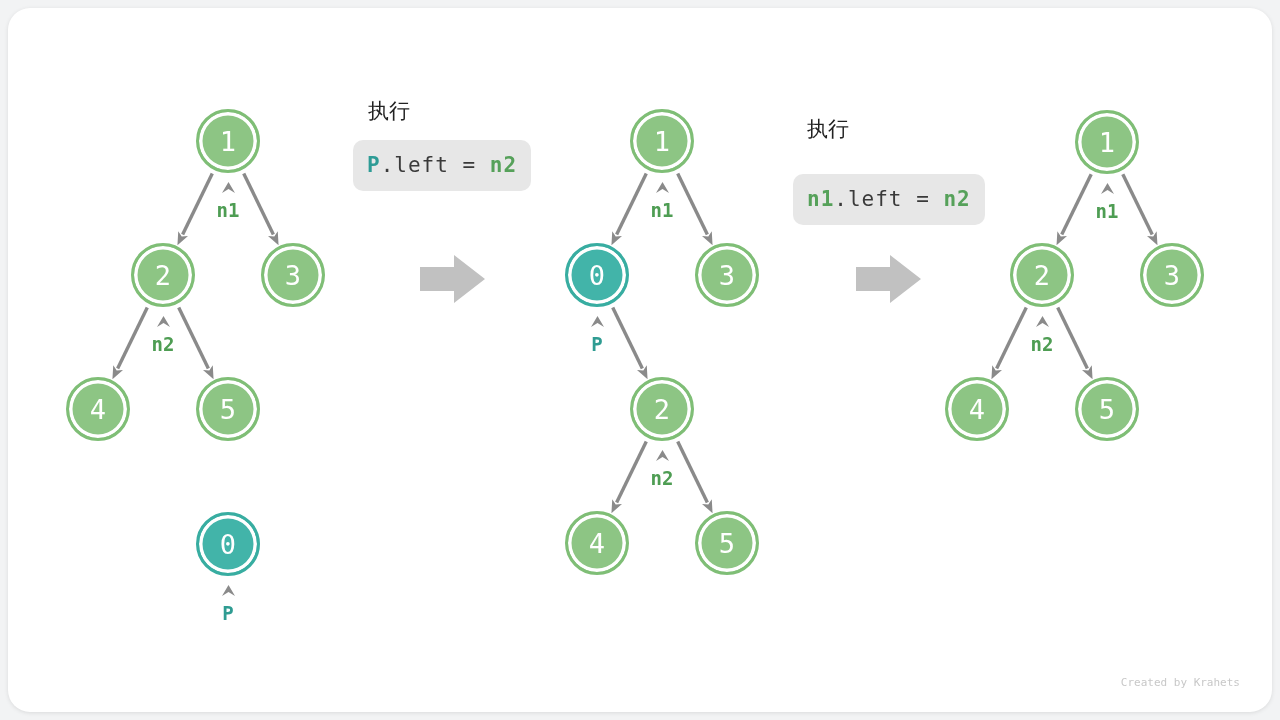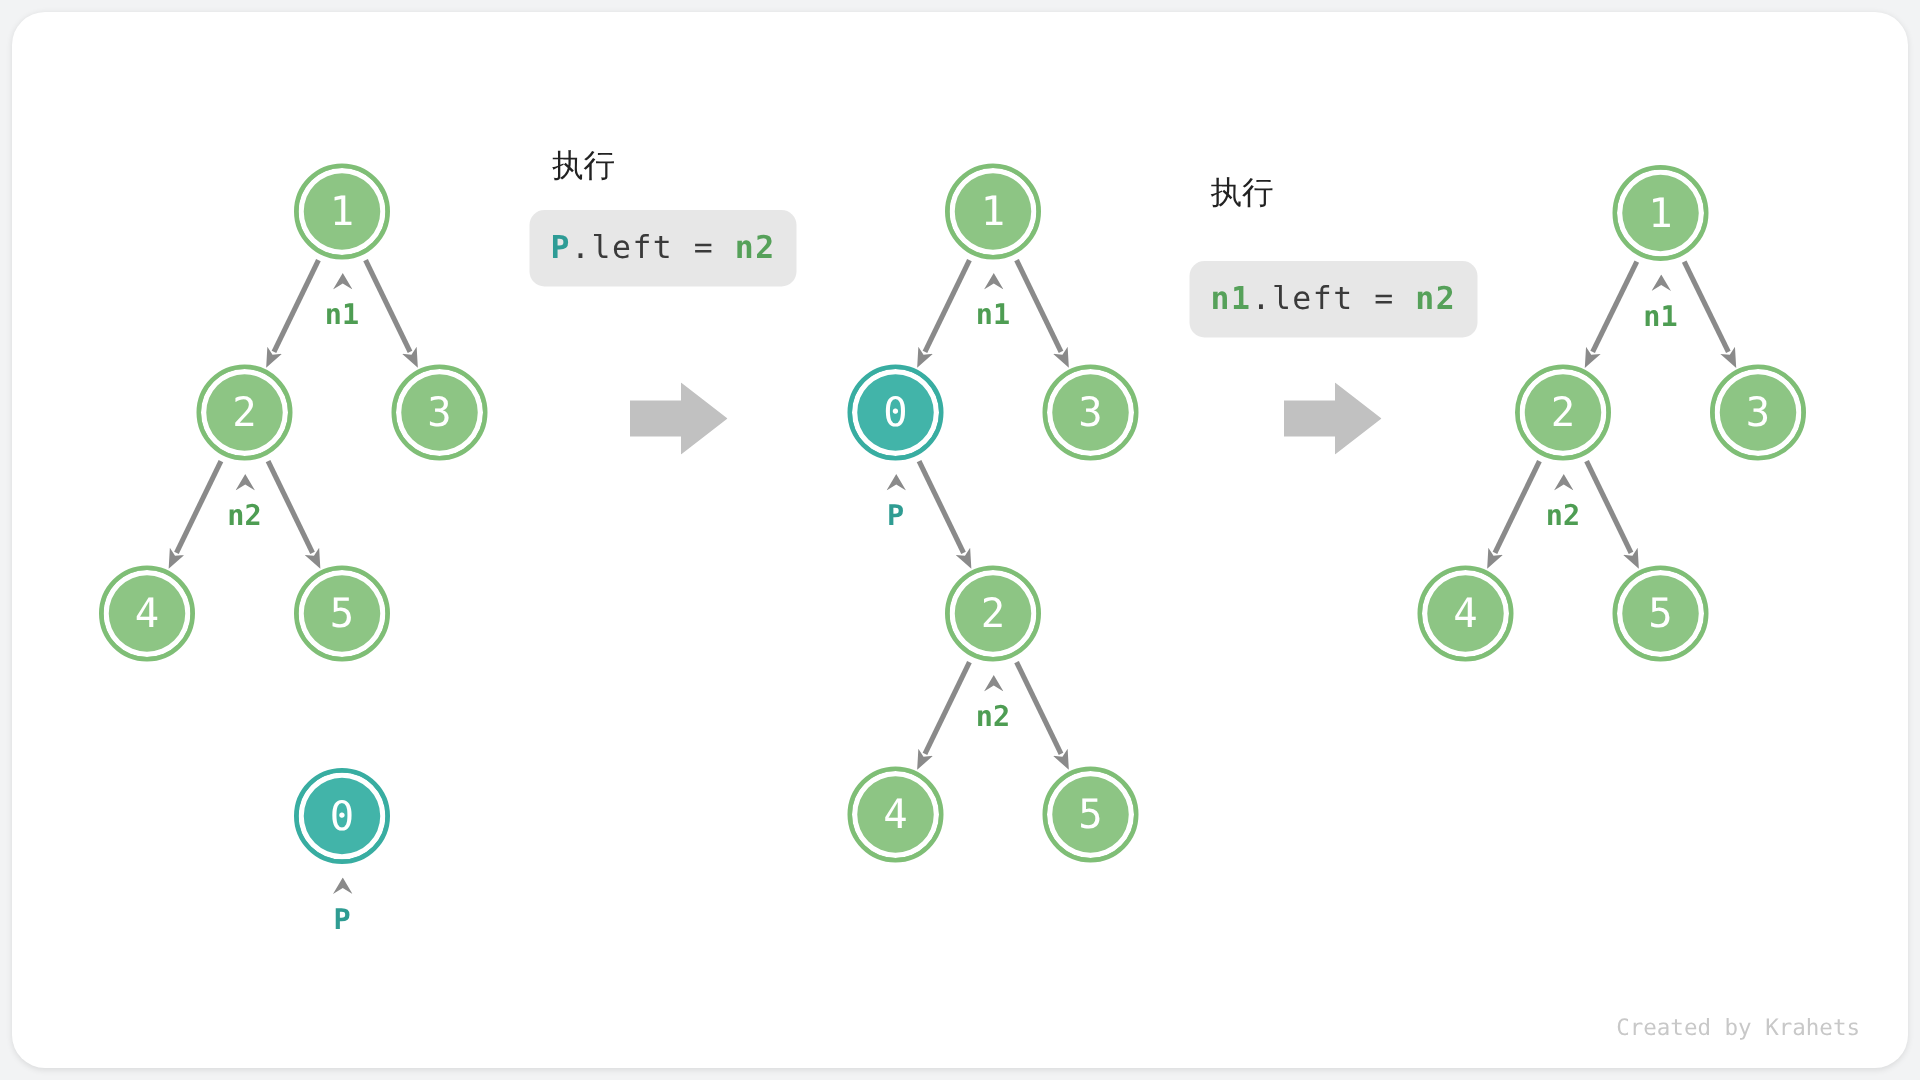--- a/index.html
+++ b/index.html
@@ -46,21 +46,21 @@
     line-height:31px; letter-spacing:1px; white-space:pre;
   }
   .tok-green { color:#56a15a; font-weight:bold; }
   .tok-teal  { color:#2e9c96; font-weight:bold; }
   .tok-plain { color:#3a3a3a; }
 
   .big-arrow { position:absolute; }
 
   .watermark {
     position:absolute; right:40px; top:676px;
-    font-family:"DejaVu Sans Mono", monospace; font-size:15px; color:#c8c8c8;
+    font-family:"DejaVu Sans Mono", monospace; font-size:11px; color:#c8c8c8;
   }
 </style>
 </head>
 <body>
 
 <div class="card"></div>
 <svg id="edges-svg" width="1280" height="720">
     <defs>
       <marker id="arrow" viewBox="0 0 12 10" refX="1" refY="5" markerWidth="13" markerHeight="11" orient="auto" markerUnits="userSpaceOnUse">
         <path d="M0,0 L12,5 L0,10 L3,5 Z" fill="#8a8a8a"></path>

